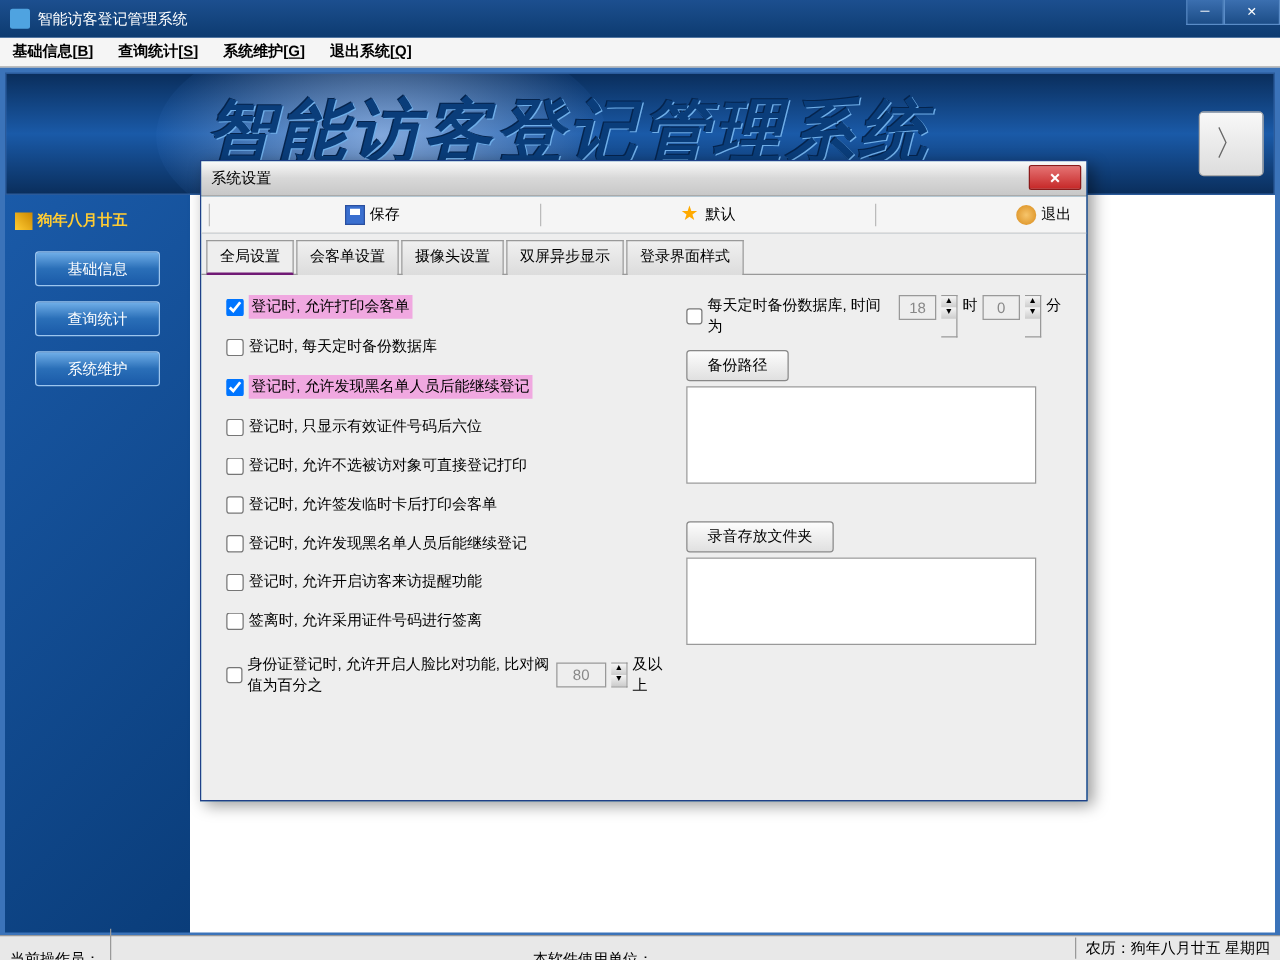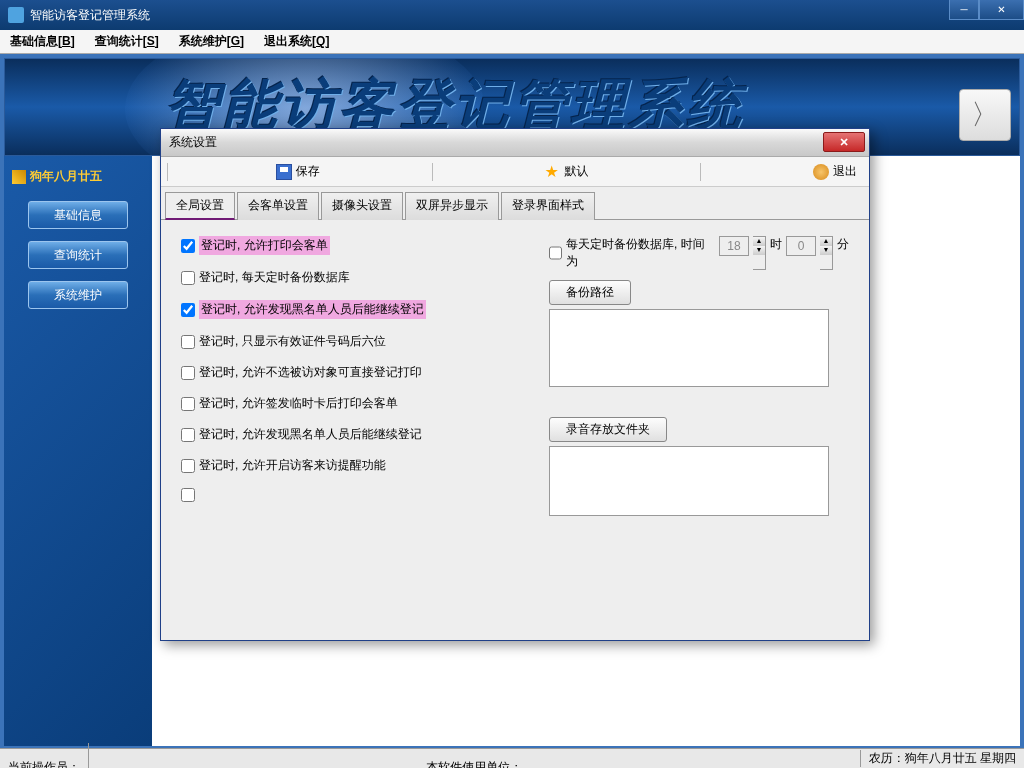--- a/index.html
+++ b/index.html
@@ -171,21 +171,32 @@
       <div class="chk-row">
           <input type="checkbox" style="">
           <label>登记时, 允许发现黑名单人员后能继续登记</label>
         </div>
       <div class="chk-row">
           <input type="checkbox" style="">
           <label>登记时, 允许开启访客来访提醒功能</label>
         </div>
       <div class="chk-row">
           <input type="checkbox" style="">
-        </div>
+          <label>签离时, 允许采用证件号码进行签离</label>
+        </div>
+      <div class="chk-row" style="margin-top:18px">
+        <input type="checkbox" style="">
+        <label>身份证登记时, 允许开启人脸比对功能, 比对阀值为百分之</label>
+        <input class="num-spin disabled" disabled="" value="80" style="">
+        <span class="spin-btns">
+            <span>▲</span>
+            <span>▼</span>
+          </span>
+        <label>及以上</label>
+      </div>
     </div>
     <div class="right-col">
       <div class="row1">
         <input type="checkbox" style="">
         <label>每天定时备份数据库, 时间为</label>
         <input class="num-spin disabled" disabled="" style="width: 30px;" value="18">
         <span class="spin-btns">
             <span>▲</span>
             <span>▼</span>
           </span>

